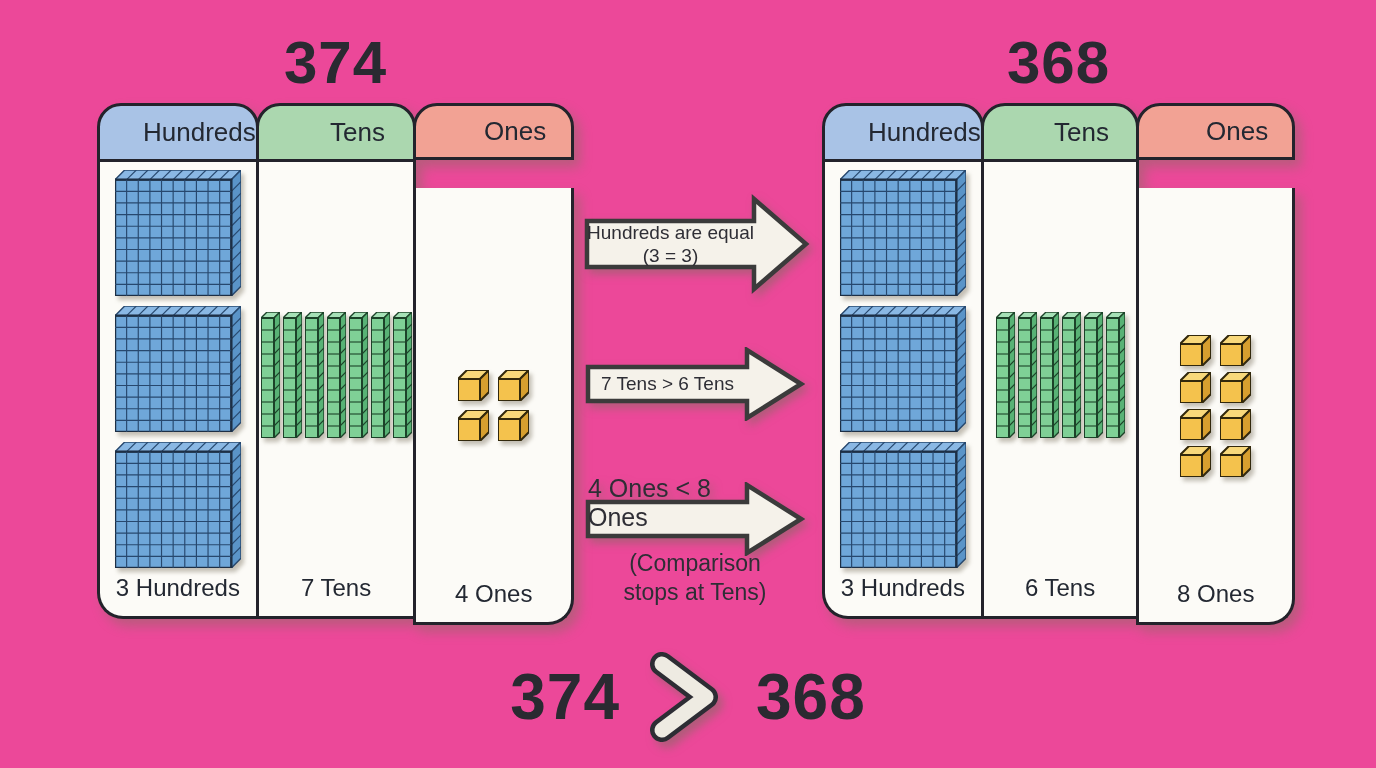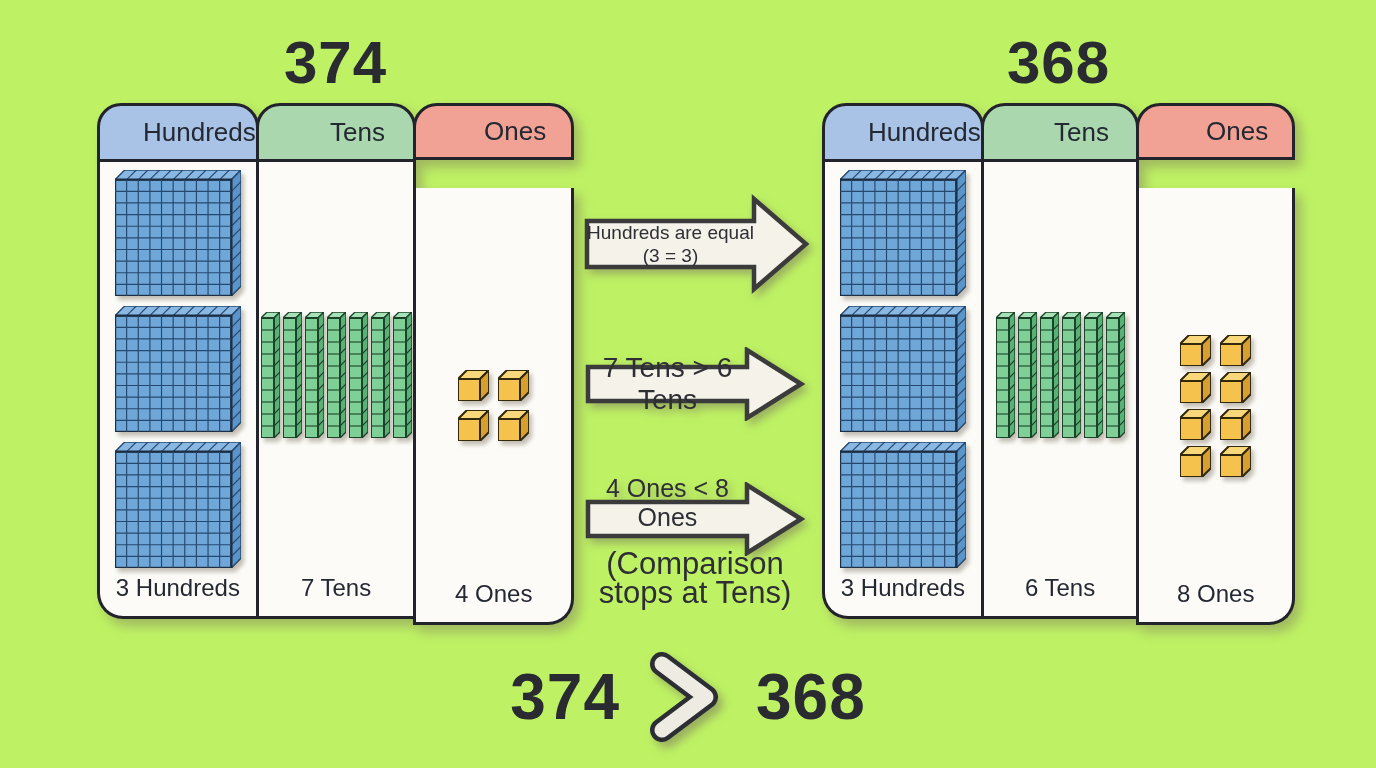--- a/index.html
+++ b/index.html
@@ -1,18 +1,18 @@
 <!DOCTYPE html>
 <html><head>
 <meta charset="utf-8">
 <style>
   * { margin:0; padding:0; box-sizing:border-box; }
   html,body { width:1376px; height:768px; }
   body { font-family:"Liberation Sans", sans-serif; }
-  .canvas { position:relative; width:1376px; height:768px; background:#bef264; overflow:hidden; color:#2a2a31; }
+  .canvas { position:relative; width:1376px; height:768px; background:#ec4899; overflow:hidden; color:#2a2a31; }
 
   .panel-title { position:absolute; top:28px; text-align:center; font-size:60px; font-weight:700; letter-spacing:1px; color:#2a2a31; }
   #title-left { left:97px; width:477px; }
   #title-right { left:822px; width:473px; }
 
   .panel { position:absolute; top:103px; display:flex; filter:drop-shadow(6px 7px 6px rgba(125,112,92,0.45)); }
   #panel-left { left:97px; width:477px; height:522px; }
   #panel-right { left:822px; width:473px; height:522px; }
   .col { flex:1; display:flex; flex-direction:column; }
   .col + .col { margin-left:-3px; }
@@ -28,31 +28,31 @@
 
   .units { width:100%; }
   .units-hundreds { display:flex; flex-direction:column; align-items:center; gap:10px; padding-top:8px; }
   .units-tens { display:flex; justify-content:center; gap:3px; padding-top:150px; }
   .units-ones { display:grid; grid-template-columns:repeat(2,31px); justify-content:center; padding-top:182px; gap:9px; }
   .p1 .units-ones { padding-top:147px; gap:6px 9px; }
   .unit { filter:drop-shadow(3px 4px 2px rgba(110,100,80,0.40)); }
 
   .col-label { position:absolute; left:0; right:0; bottom:14px; text-align:center; font-size:24px; font-weight:500; color:#232832; }
 
-  .arrow { position:absolute; filter:drop-shadow(4px 5px 4px rgba(120,110,92,0.5));text-align:center; }
+  .arrow { position:absolute; filter:drop-shadow(4px 5px 4px rgba(120,110,92,0.5)); }
   .arrow svg { display:block; }
   .arrow-text { position:absolute; display:flex; flex-direction:column; align-items:center; justify-content:center; color:#2e2e35; font-weight:500; }
   #arrow-1 { left:584px; top:194px; width:226px; height:100px; }
   #arrow-1 .arrow-text { left:3px; top:27px; width:167px; height:46px; font-size:19px; line-height:23px; }
   #arrow-2 { left:585px; top:347px; width:220px; height:74px; }
-  #arrow-2 .arrow-text { left:3px; top:20px; width:159px; height:34px; font-size:28px; }
+  #arrow-2 .arrow-text { left:3px; top:20px; width:159px; height:34px; font-size:19px; }
   #arrow-3 { left:585px; top:482px; width:220px; height:74px; }
   #arrow-3 .arrow-text { left:3px; top:4px; width:159px; height:34px; font-size:25px; }
 
-  .note { position:absolute; left:575px; top:549px; width:240px; text-align:center; font-size:31px; line-height:29px; font-weight:500; color:#2e2e35; }
+  .note { position:absolute; left:575px; top:549px; width:240px; text-align:center; font-size:23px; line-height:29px; font-weight:500; color:#2e2e35; }
 
   .conclusion { position:absolute; left:0; right:0; top:650px; display:flex; justify-content:center; align-items:center; gap:26px; }
   .conclusion .num { font-size:64px; font-weight:700; color:#2a2a31; letter-spacing:1px; }
   .gt-icon { filter:drop-shadow(5px 6px 4px rgba(120,110,92,0.5)); }
 </style>
 </head>
 <body>
 
 <div class="canvas">
 

